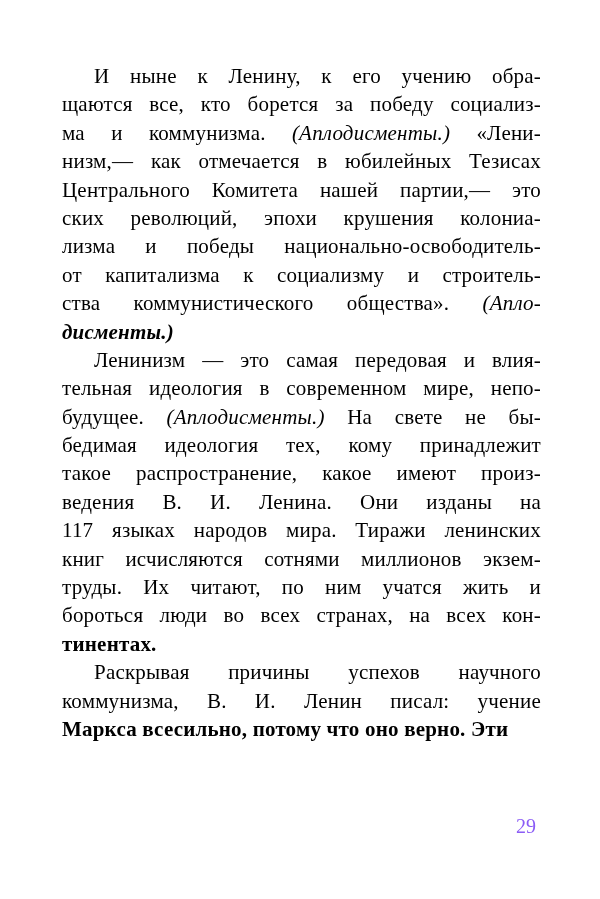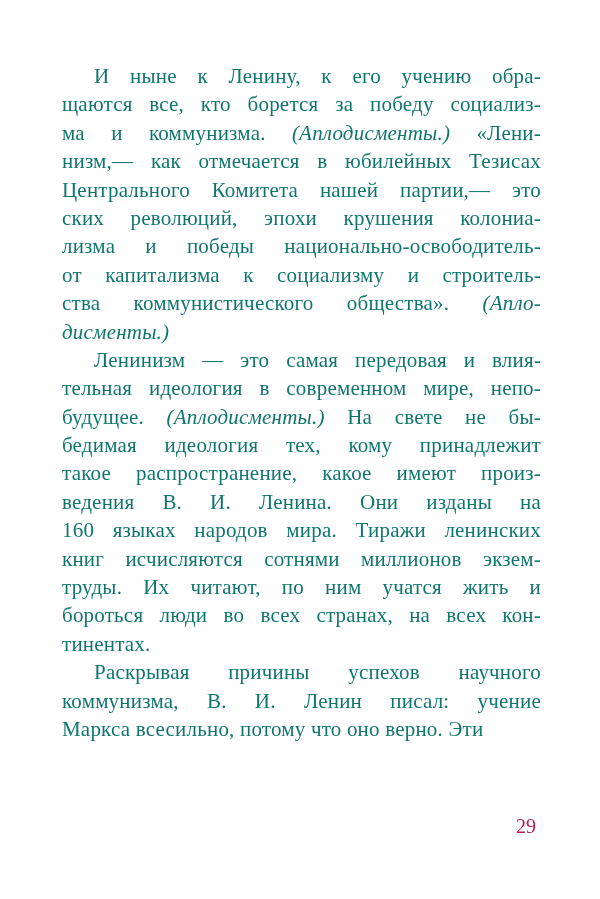--- a/index.html
+++ b/index.html
@@ -3,33 +3,33 @@
 <meta charset="utf-8">
 <style>
   html, body { margin: 0; padding: 0; }
   body { width: 600px; height: 899px; background: #ffffff; position: relative; overflow: hidden; }
   .page { position: absolute; left: 62px; top: 62px; width: 479px; }
   .line {
     font-family: "Liberation Serif", "DejaVu Serif", serif;
     font-size: 21px;
     line-height: 28.4px;
     height: 28.4px;
-    color: #0f766e;
+    color: #000000;
     white-space: nowrap;
     text-align: justify;
     text-align-last: justify;
     letter-spacing: 0.2px;
   }
   .line.indent { padding-left: 32px; }
-  .line.last { text-align-last: left; }
+  .line.last { text-align-last: left; font-weight: bold; }
   .it { font-style: italic; }
   .pagenum {
     position: absolute; left: 516px; top: 815px;
     font-family: "Liberation Serif", "DejaVu Serif", serif;
-    font-size: 20px; color: #be185d;
+    font-size: 20px; color: #8b5cf6;
   }
 </style>
 </head>
 <body>
 
 <div class="page" id="page-body">
     <div>
       <div class="line indent"><span>И ныне к Ленину, к его учению обра-</span></div>
       <div class="line"><span>щаются все, кто борется за победу социализ-</span></div>
       <div class="line"><span>ма и коммунизма. </span><span class="it">(Аплодисменты.)</span><span> «Лени-</span></div>
@@ -41,21 +41,21 @@
       <div class="line"><span>ства коммунистического общества». </span><span class="it">(Апло-</span></div>
       <div class="line last"><span class="it">дисменты.)</span></div>
     </div>
     <div>
       <div class="line indent"><span>Ленинизм — это самая передовая и влия-</span></div>
       <div class="line"><span>тельная идеология в современном мире, непо-</span></div>
       <div class="line"><span>будущее. </span><span class="it">(Аплодисменты.)</span><span> На свете не бы-</span></div>
       <div class="line"><span>бедимая идеология тех, кому принадлежит</span></div>
       <div class="line"><span>такое распространение, какое имеют произ-</span></div>
       <div class="line"><span>ведения В. И. Ленина. Они изданы на</span></div>
-      <div class="line"><span>160 языках народов мира. Тиражи ленинских</span></div>
+      <div class="line"><span>117 языках народов мира. Тиражи ленинских</span></div>
       <div class="line"><span>книг исчисляются сотнями миллионов экзем-</span></div>
       <div class="line"><span>труды. Их читают, по ним учатся жить и</span></div>
       <div class="line"><span>бороться люди во всех странах, на всех кон-</span></div>
       <div class="line last"><span>тинентах.</span></div>
     </div>
     <div>
       <div class="line indent"><span>Раскрывая причины успехов научного</span></div>
       <div class="line"><span>коммунизма, В. И. Ленин писал: учение</span></div>
       <div class="line last"><span>Маркса всесильно, потому что оно верно. Эти</span></div>
     </div>

